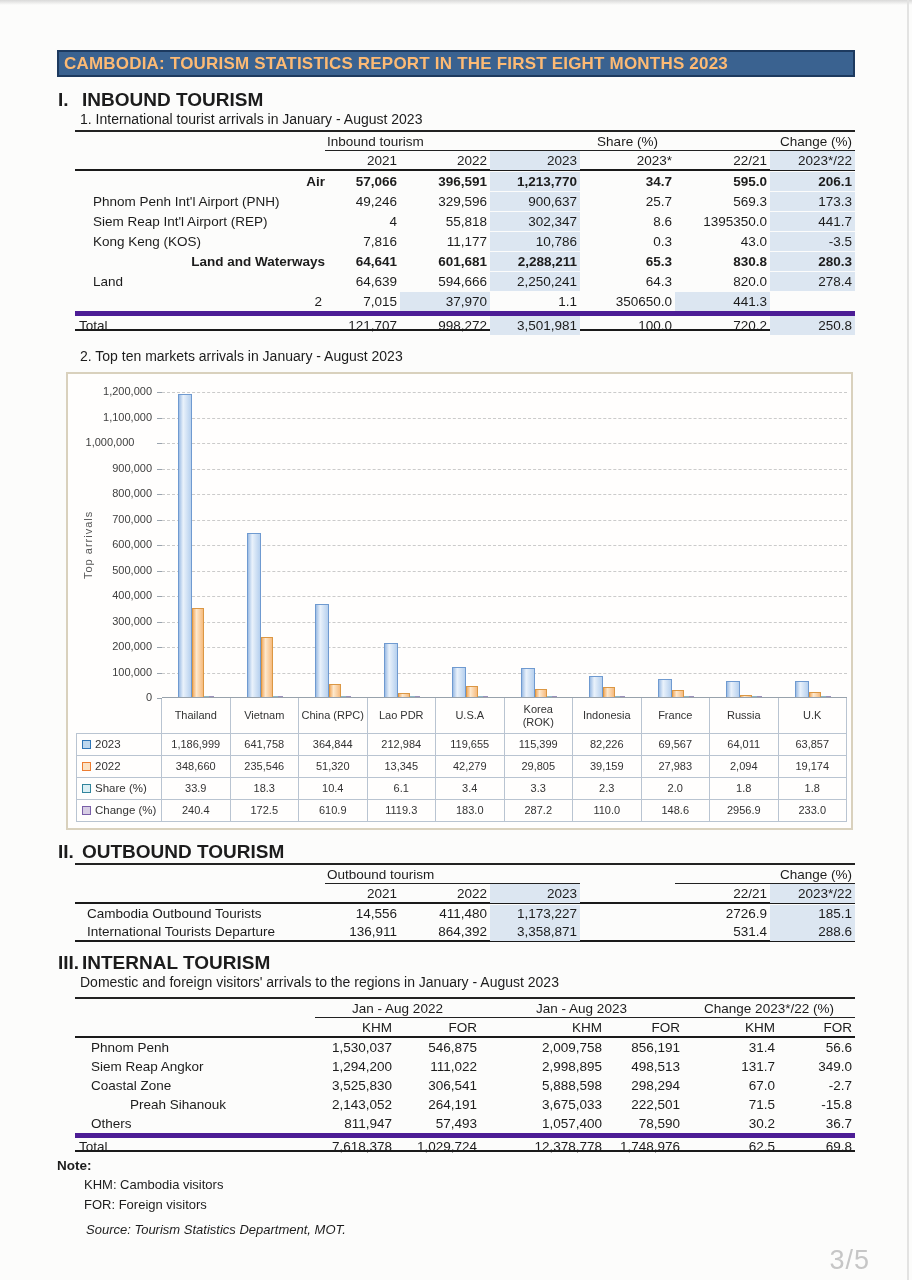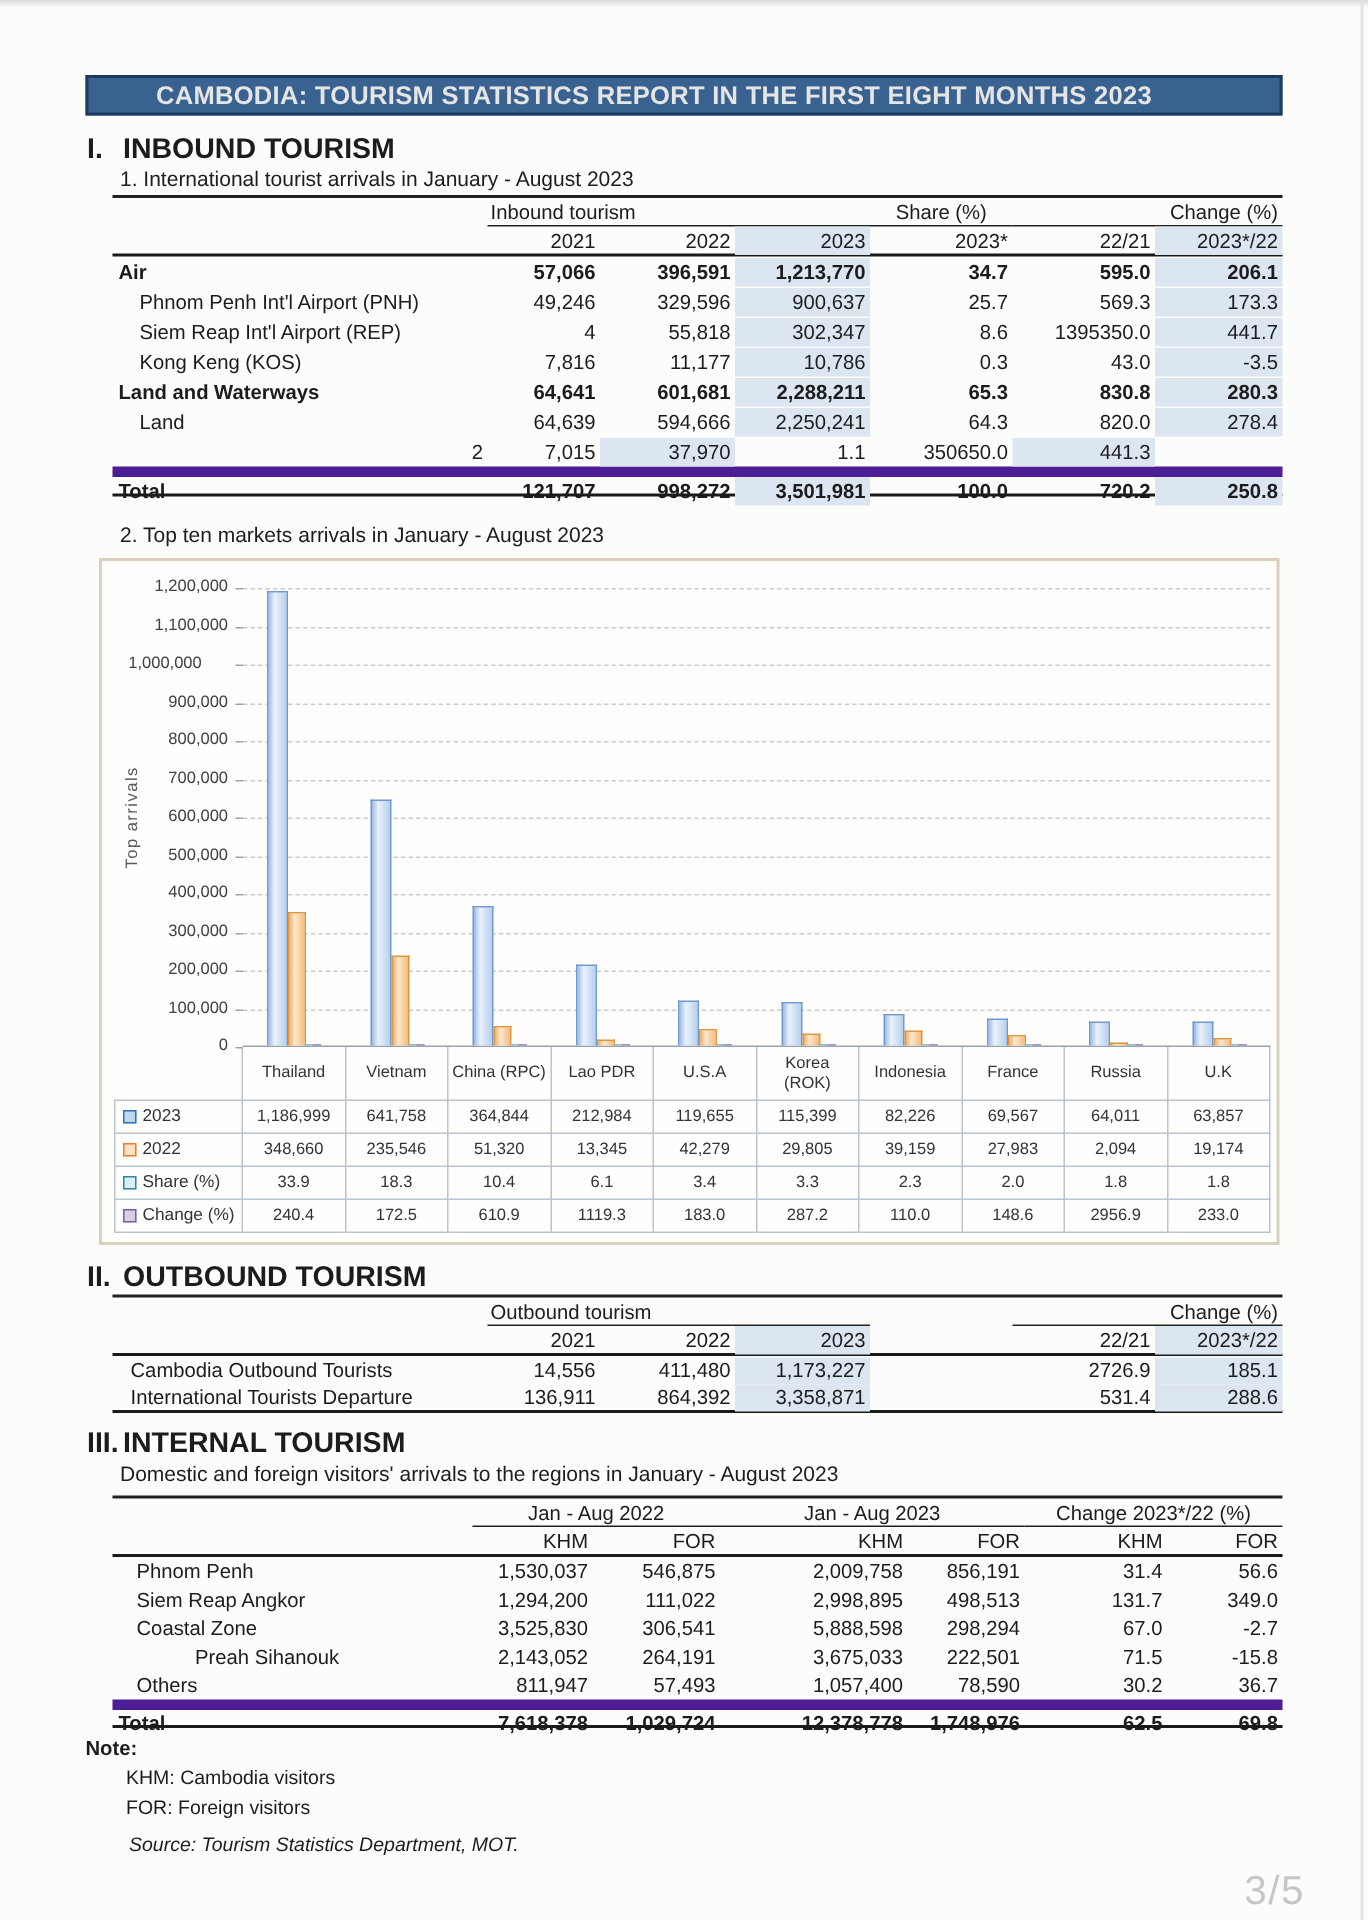--- a/index.html
+++ b/index.html
@@ -9,21 +9,21 @@
     background:#fcfcfb; color:#1c1c1c;
     font-family:"Liberation Sans", sans-serif;
   }
   .scan-top { position:absolute; top:0; left:0; right:0; height:5px;
     background:linear-gradient(#bcbcbc, rgba(255,255,255,0)); opacity:.55; }
   .scan-right { position:absolute; top:0; bottom:0; right:3px; width:2px; background:#e3e3e2; }
 
   
   .banner { margin:50px 0 0 57px; width:798px; height:27px;
     background:#3a6290; border:2px solid #1d3a5f; display:flex; align-items:center; }
-  .banner span { color:#e5e5e5; font-weight:bold; font-size:17px; letter-spacing:.2px; padding-left:20px; white-space:nowrap;margin-left:25px; }
+  .banner span { color:#fdba74; font-weight:bold; font-size:17px; letter-spacing:.2px; padding-left:5px; white-space:nowrap; }
 
   
   .sec-head { margin-left:58px; font-size:19px; font-weight:bold; line-height:18px; }
   .sec-head .sec-num { display:inline-block; width:24px; }
   .sub-head { margin-left:80px; font-size:14px; line-height:18px; }
 
   
   .rtable { margin-left:75px; width:780px; border-top:2px solid #222; font-size:13.5px; }
   .trow { display:grid; align-items:end; }
   .t-inb .trow, .t-out .trow { grid-template-columns:250px 75px 90px 90px 95px 95px 85px; }
@@ -35,26 +35,26 @@
   .g-right { grid-column:span 2; text-align:right; padding-right:3px; }
   .g-span2 { grid-column:span 2; text-align:center; }
   .chead { height:20px; line-height:19px; border-bottom:2px solid #1a1a1a; }
   .chead .num { padding-right:3px; }
   .num { text-align:right; padding-right:3px; }
   .shade { background:#dce6f1; }
   .tbody .trow { height:20px; line-height:19px; }
   .t-out .tbody .trow, .t-int .tbody .trow { height:19px; line-height:18px; }
   .lbl { text-align:left; white-space:nowrap; }
   .r-bold { font-weight:bold; }
-  .r-bold .lbl { padding-left:4px; }
+  .r-bold .lbl { padding-left:4px;text-align:right; }
   .r-indent .lbl { padding-left:18px; }
   .t-int .r-indent .lbl { padding-left:16px; }
   .r-indent2 .lbl { padding-left:55px; }
   .t-out .r-plain .lbl { padding-left:12px; }
-  .r-total { font-weight:bold; border-top:7px solid #4c1d95; border-bottom:2px solid #1a1a1a; }
+  .r-total { font-weight:normal; border-top:5px solid #4c1d95; border-bottom:2px solid #1a1a1a; }
   .r-total .lbl { padding-left:4px; }
   .r-last { border-bottom:2px solid #1a1a1a; }
 
   
   .chart-box { position:relative; margin:7px 0 0 66px; width:787px; height:458px;
     background:#fffefd; border:2px solid #d9d1bd; }
   .yaxis-title { position:absolute; left:14px; top:46px; height:250px; width:16px;
     writing-mode:vertical-rl; transform:rotate(180deg); text-align:center;
     font-size:11px; color:#595959; letter-spacing:1px; }
   .ytick { position:absolute; left:0; width:84px; text-align:right; font-size:11px; color:#404040; }

